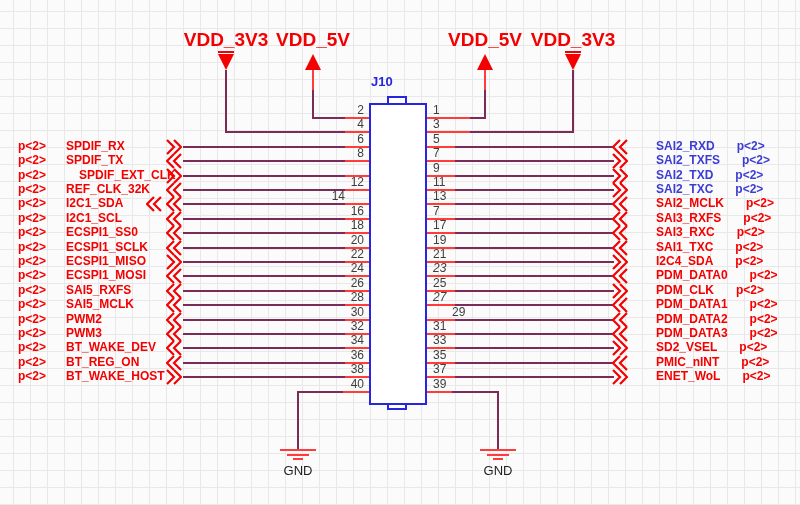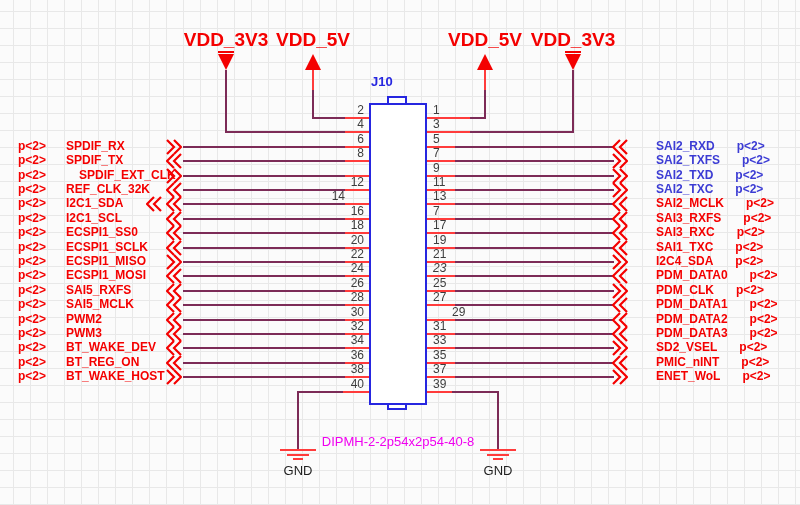--- a/index.html
+++ b/index.html
@@ -54,21 +54,20 @@
   .bar{position:absolute; height:2px; width:16px; background:var(--red,#f40000);}
 </style>
 </head>
 <body>
 
 <div class="sheet" id="sheet">
   <div class="notch notch-top"></div>
   <div class="notch notch-bottom"></div>
   <div class="body"></div>
   <div class="designator">J10</div>
-  <div class="footprint">DIPMH-2-2p54x2p54-40-8</div>
   <div class="vdd vdd-0">VDD_3V3</div>
   <div class="vdd vdd-1">VDD_5V</div>
   <div class="vdd vdd-2">VDD_5V</div>
   <div class="vdd vdd-3">VDD_3V3</div>
   <div class="gnd-label gnd-left">GND</div>
   <div class="gnd-label gnd-right">GND</div>
 <div class="pin-num pl" style="left: 328px; top: 103px;">2</div>
     <div class="pin-num" style="left: 433px; top: 103px;">1</div>
     <div class="pin-num pl" style="left: 328px; top: 117px;">4</div>
     <div class="pin-num" style="left: 433px; top: 117px;">3</div>
@@ -88,21 +87,21 @@
     <div class="pin-num" style="left: 433px; top: 218px;">17</div>
     <div class="pin-num pl" style="left: 328px; top: 233px;">20</div>
     <div class="pin-num" style="left: 433px; top: 233px;">19</div>
     <div class="pin-num pl" style="left: 328px; top: 247px;">22</div>
     <div class="pin-num" style="left: 433px; top: 247px;">21</div>
     <div class="pin-num pl" style="left: 328px; top: 261px;">24</div>
     <div class="pin-num" style="left: 433px; top: 261px; font-style: italic;">23</div>
     <div class="pin-num pl" style="left: 328px; top: 276px;">26</div>
     <div class="pin-num" style="left: 433px; top: 276px;">25</div>
     <div class="pin-num pl" style="left: 328px; top: 290px;">28</div>
-    <div class="pin-num" style="left: 433px; top: 290px;">27</div>
+    <div class="pin-num" style="left: 433px; top: 290px; font-style: italic;">27</div>
     <div class="pin-num pl" style="left: 328px; top: 305px;">30</div>
     <div class="pin-num" style="left: 452px; top: 305px;">29</div>
     <div class="pin-num pl" style="left: 328px; top: 319px;">32</div>
     <div class="pin-num" style="left: 433px; top: 319px;">31</div>
     <div class="pin-num pl" style="left: 328px; top: 333px;">34</div>
     <div class="pin-num" style="left: 433px; top: 333px;">33</div>
     <div class="pin-num pl" style="left: 328px; top: 348px;">36</div>
     <div class="pin-num" style="left: 433px; top: 348px;">35</div>
     <div class="pin-num pl" style="left: 328px; top: 362px;">38</div>
     <div class="pin-num" style="left: 433px; top: 362px;">37</div>

